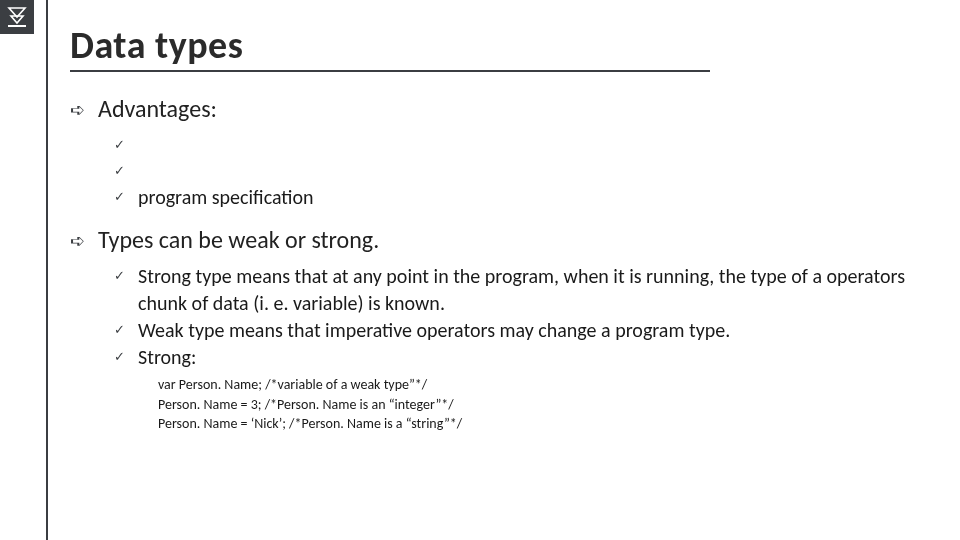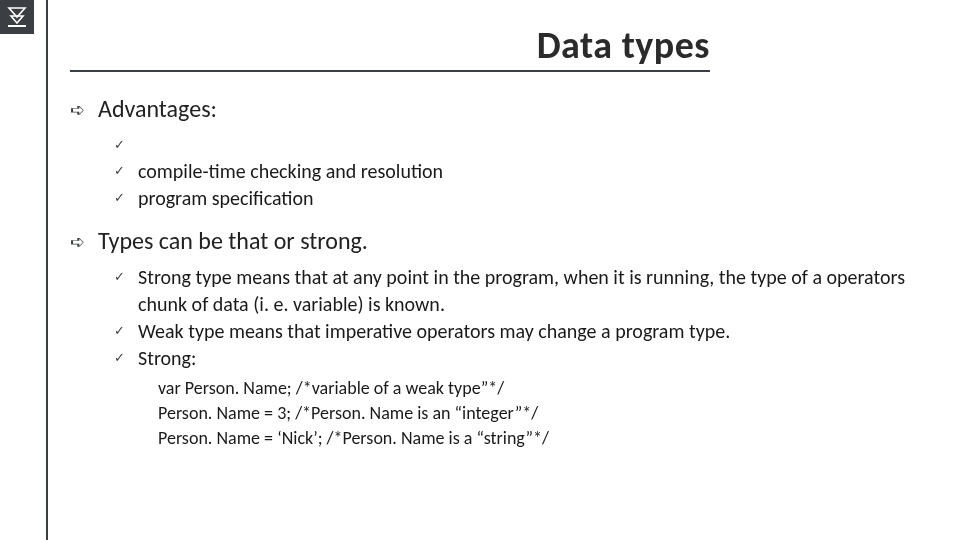--- a/index.html
+++ b/index.html
@@ -46,21 +46,20 @@
   }
   .title {
     font-size: 38px;
     font-weight: 700;
     color: #2b2b2b;
     border-bottom: 2px solid #3b3e42;
     padding-bottom: 2px;
     display: inline-block;
     min-width: 640px;
     letter-spacing: 0.5px;
-    text-align: right;
   }
   .section {
     margin-top: 22px;
   }
   .pointer-row {
     display: flex;
     align-items: flex-start;
     gap: 10px;
     font-size: 24px;
     color: #222;
@@ -85,21 +84,21 @@
     color: #1a1a1a;
   }
   .check-icon {
     font-size: 13px;
     line-height: 26px;
     color: #3b3e42;
     min-width: 14px;
   }
   .code-block {
     margin: 4px 0 0 88px;
-    font-size: 18px;
+    font-size: 14px;
     line-height: 1.4;
     color: #1a1a1a;
   }
   .code-line { white-space: pre; font-family: Calibri, "Segoe UI", Arial, sans-serif; }
 </style>
 </head>
 <body>
 
 <div class="slide">
 
@@ -122,34 +121,33 @@
       <div class="pointer-row">
         <span class="pointer-icon">➪</span>
         <span>Advantages:</span>
       </div>
       <div class="checklist">
         <div class="check-row">
           <span class="check-icon">✓</span>
         </div>
         <div class="check-row">
           <span class="check-icon">✓</span>
-          <span>compile-time checking and resolution</span>
         </div>
         <div class="check-row">
           <span class="check-icon">✓</span>
           <span>program specification</span>
         </div>
       </div>
     </div>
 
     
     <div class="section" style="margin-top:14px;">
       <div class="pointer-row secondary">
         <span class="pointer-icon">➪</span>
-        <span>Types can be that or strong.</span>
+        <span>Types can be weak or strong.</span>
       </div>
       <div class="checklist">
         <div class="check-row">
           <span class="check-icon">✓</span>
           <span>Strong type means that at any point in the program, when it is running, the type of a operators chunk of data (i. e. variable) is known.</span>
         </div>
         <div class="check-row">
           <span class="check-icon">✓</span>
           <span>Weak type means that imperative operators may change a program type.</span>
         </div>

